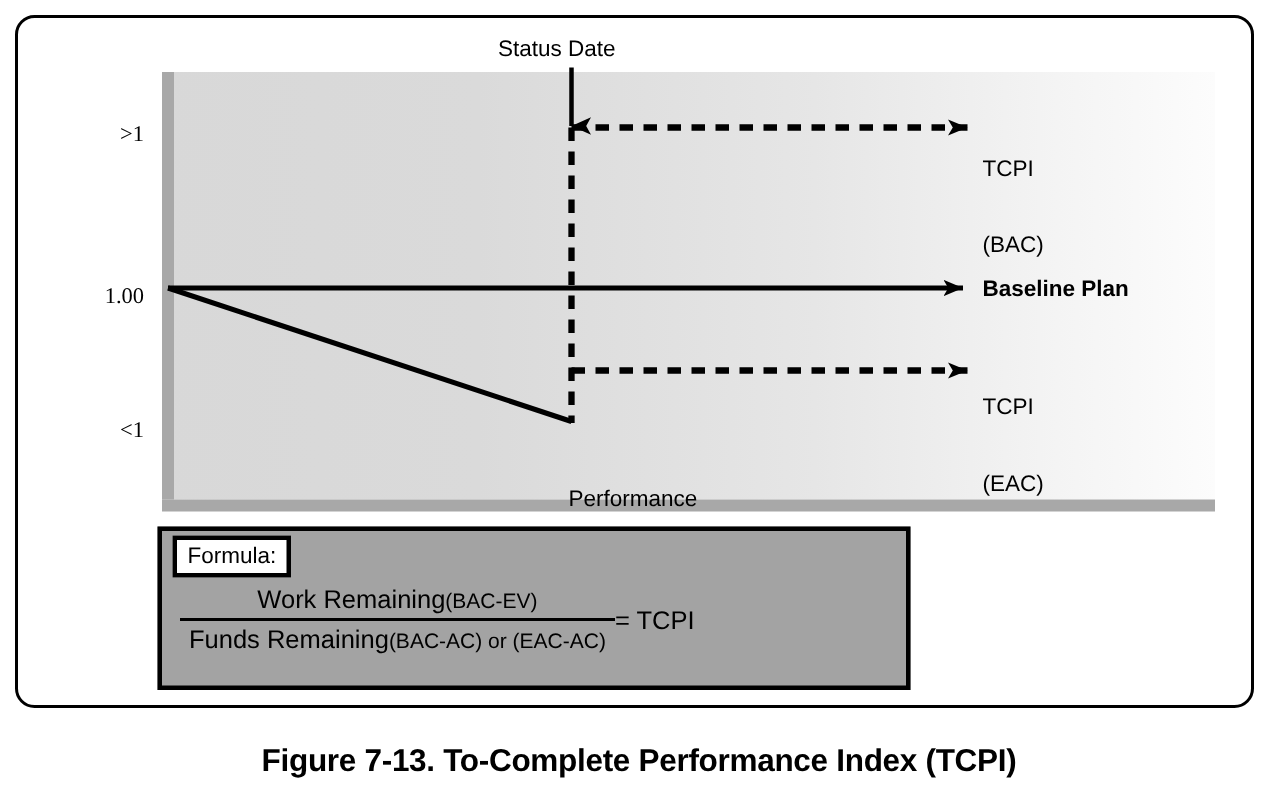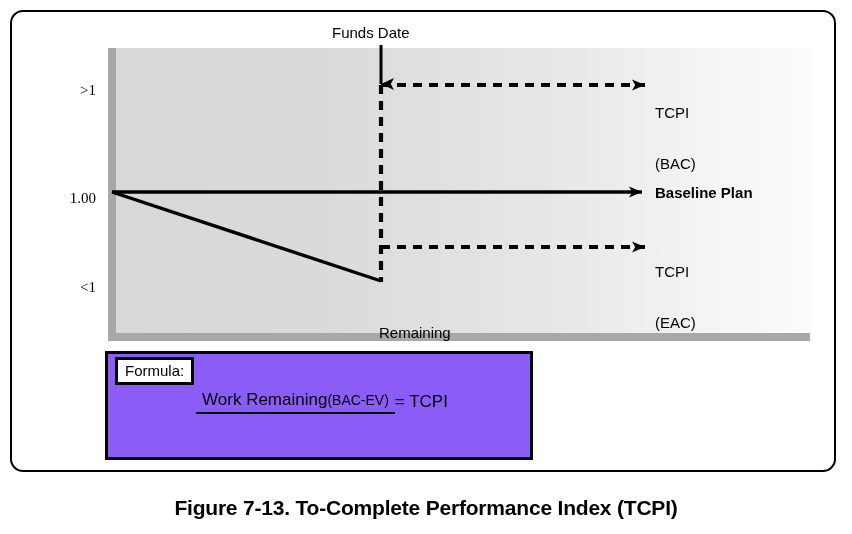--- a/index.html
+++ b/index.html
@@ -97,46 +97,46 @@
   .label-tcpi-bac    { left: 655px; top: 70px; }
   .label-baseline    { left: 655px; top: 184px; font-weight: bold; }
   .label-tcpi-eac    { left: 655px; top: 229px; }
   .label-cum-cpi     { left: 379px; top: 290px; }
 
   
   .formula-box {
     position: absolute;
     left: 105px;
     top: 351px;
-    width: 428px;
+    width: 502px;
     height: 109px;
     border: 3px solid #000000;
     box-sizing: border-box;
-    background: #8b5cf6;
+    background: #a3a3a3;
   }
   .formula-tag {
     position: absolute;
     left: 7px;
     top: 3px;
     padding: 2px 7px 3px 7px;
     border: 3px solid #000000;
     background: #ffffff;
     font-family: "Liberation Sans", sans-serif;
     font-size: 15px;
     line-height: 17px;
     white-space: nowrap;
   }
   .formula-expr {
     position: absolute;
     left: 12px;
     top: 36px;
     width: 404px;
     display: flex;
     align-items: center;
-    justify-content: center;
+    justify-content: flex-start;
   }
   .fraction {
     display: inline-block;
     text-align: center;
   }
   .fraction .numer,
   .fraction .denom {
     white-space: nowrap;
     font-family: "Liberation Sans", sans-serif;
     padding: 0 6px;
@@ -209,46 +209,47 @@
 
     <line x1="381" y1="85" x2="645" y2="85" stroke="#000000" stroke-width="4.2" stroke-dasharray="9 7" marker-end="url(#arrowDashed)"></line>
 
     <line x1="112" y1="192" x2="642" y2="192" stroke="#000000" stroke-width="3.4" marker-end="url(#arrowSolid)"></line>
 
     <line x1="112" y1="192" x2="381" y2="281" stroke="#000000" stroke-width="3.4"></line>
 
     <line x1="381" y1="247" x2="645" y2="247" stroke="#000000" stroke-width="4.2" stroke-dasharray="9 7" marker-end="url(#arrowDashed)"></line>
   </svg>
 
-  <div class="diag-text label-status-date">Funds Date</div>
+  <div class="diag-text label-status-date">Status Date</div>
 
   <div class="diag-text label-tcpi-bac">
     <div>TCPI</div>
     <div>(BAC)</div>
   </div>
 
   <div class="diag-text label-baseline">Baseline Plan</div>
 
   <div class="diag-text label-tcpi-eac">
     <div>TCPI</div>
     <div>(EAC)</div>
   </div>
 
   <div class="diag-text label-cum-cpi">
-    <div>Remaining</div>
+    <div>Performance</div>
     <div>CPI</div>
   </div>
 
   <div class="formula-box">
     <div class="formula-tag">Formula:</div>
 
     <div class="formula-expr">
       <div class="fraction">
         <div class="numer"><span class="term-big">Work Remaining</span><span class="term-small">(BAC-EV)</span></div>
         <div class="rule"></div>
+        <div class="denom"><span class="term-big">Funds Remaining</span><span class="term-small">(BAC-AC) or (EAC-AC)</span></div>
       </div>
       <div class="equals-tcpi">= TCPI</div>
     </div>
   </div>
 
   <div class="caption">Figure 7-13. To-Complete Performance Index (TCPI)</div>
 
 </div>
 
 </body></html>

